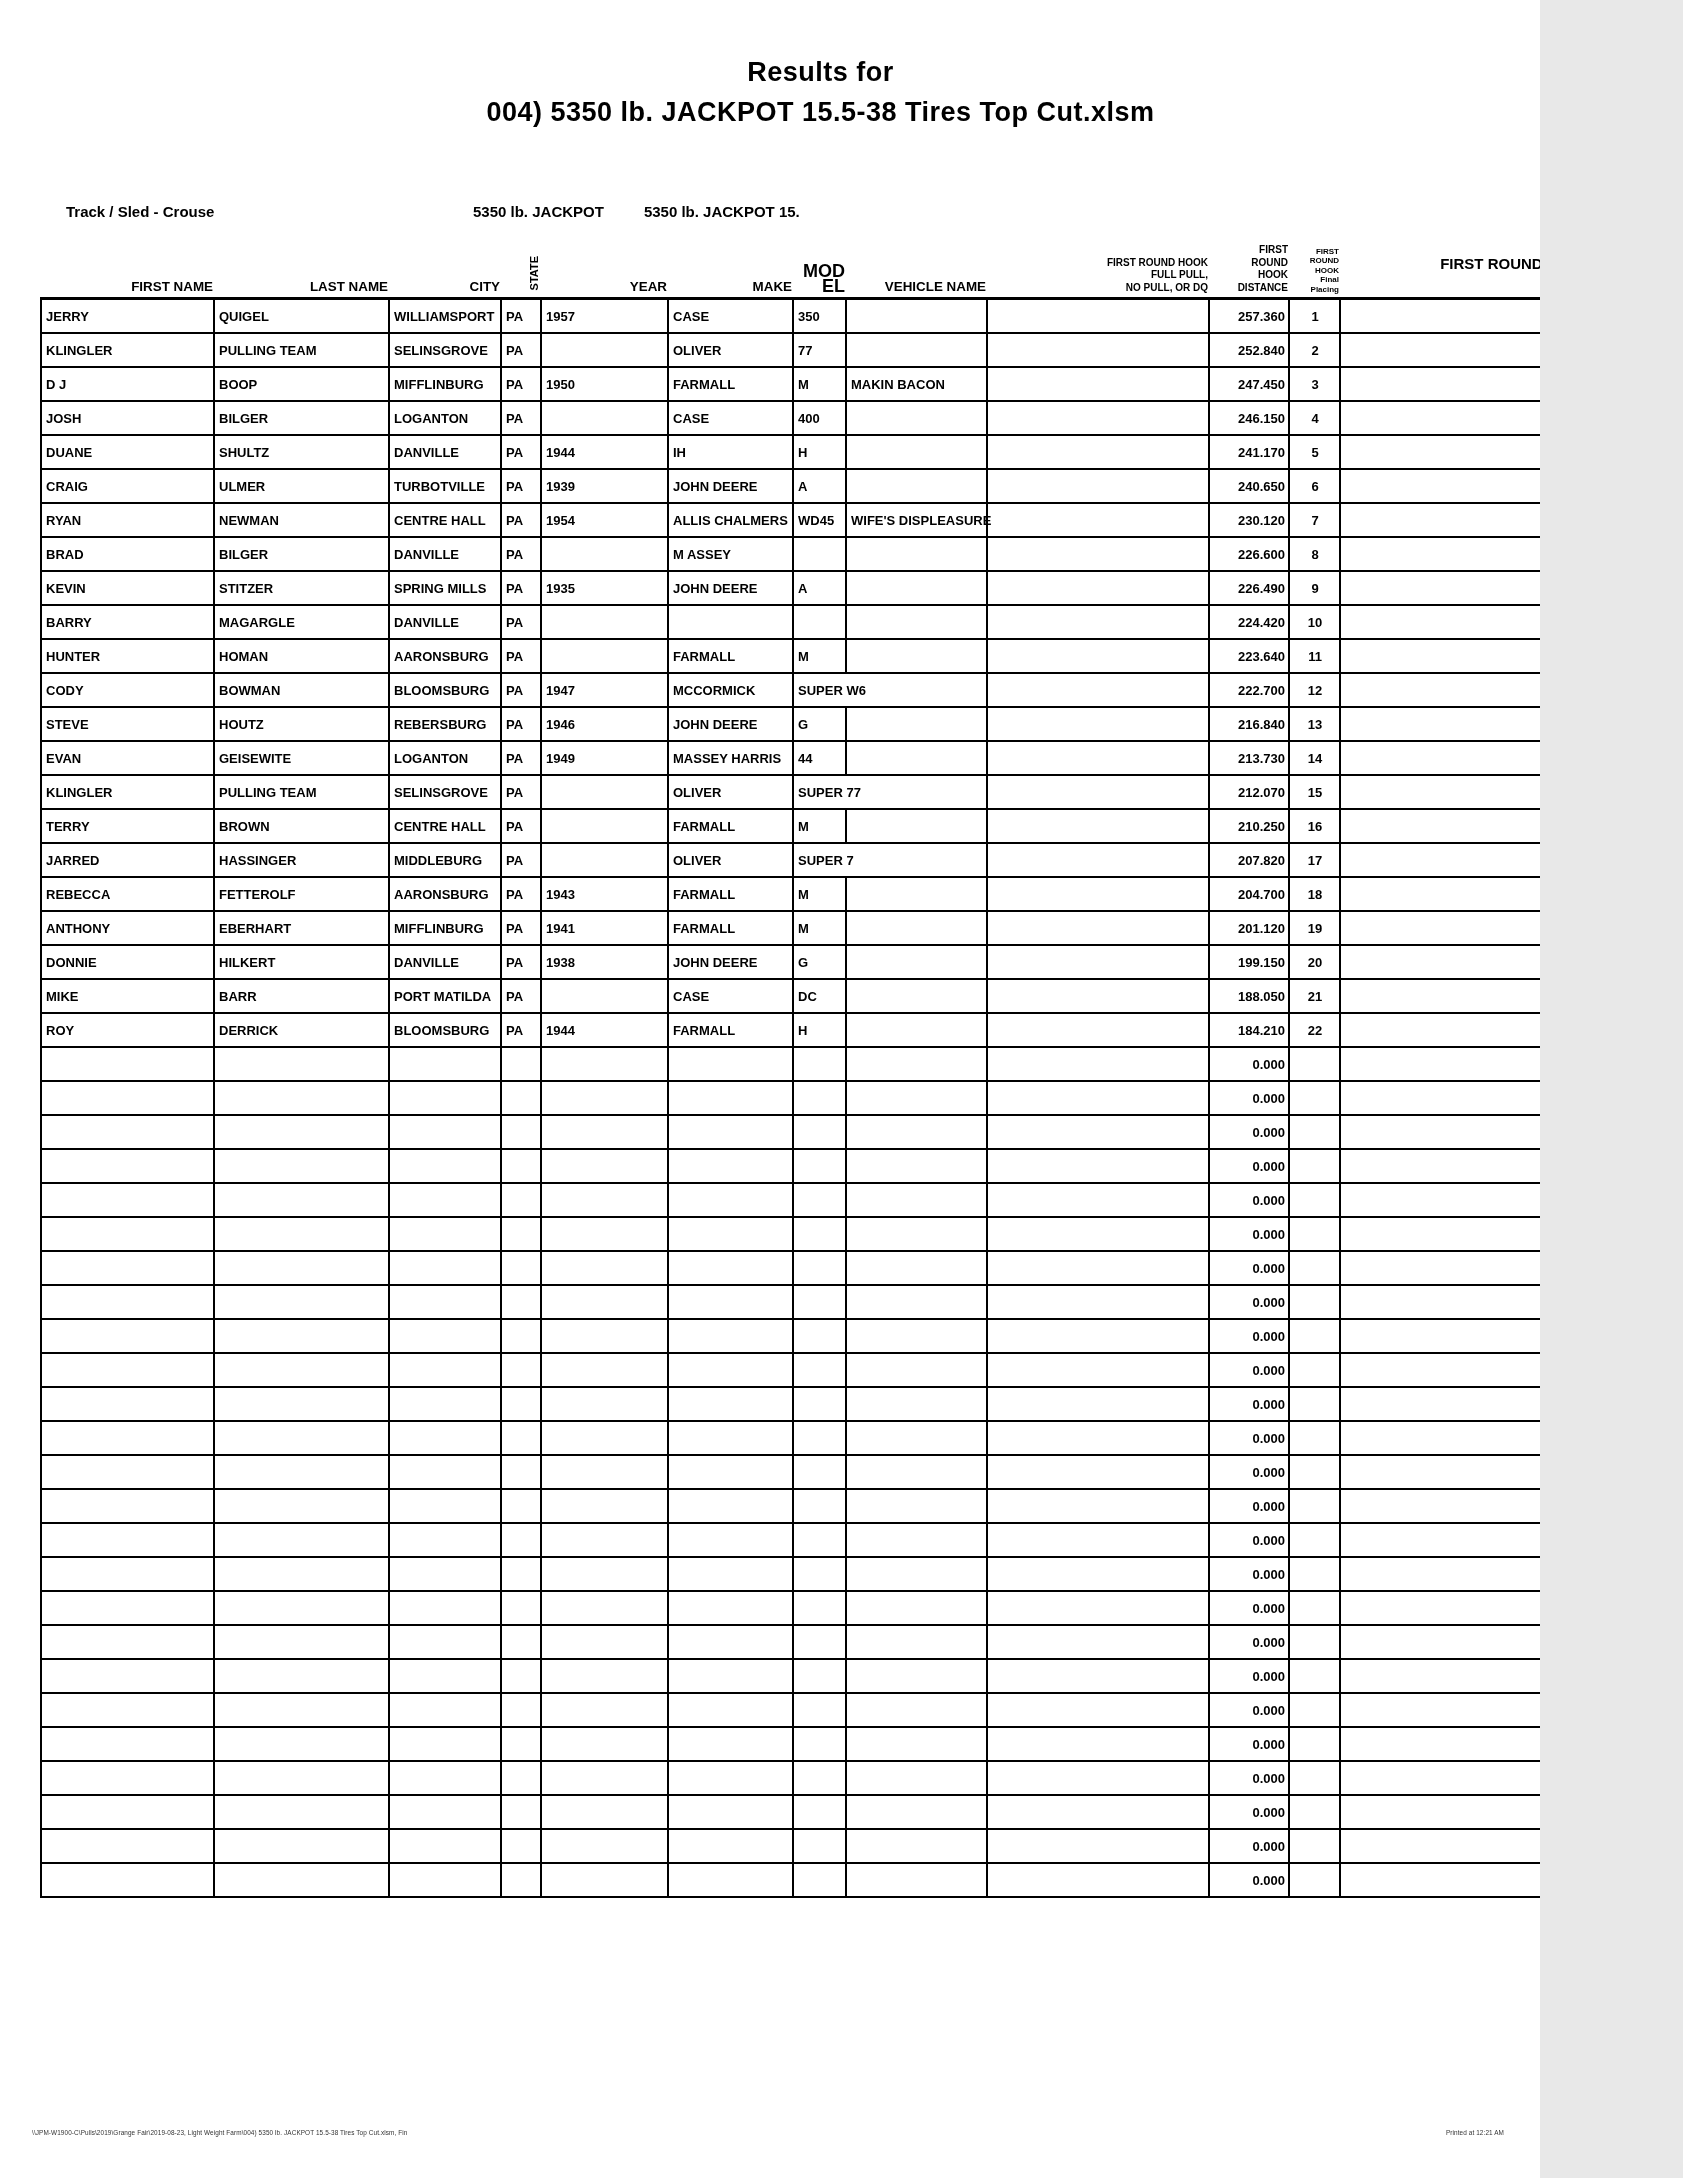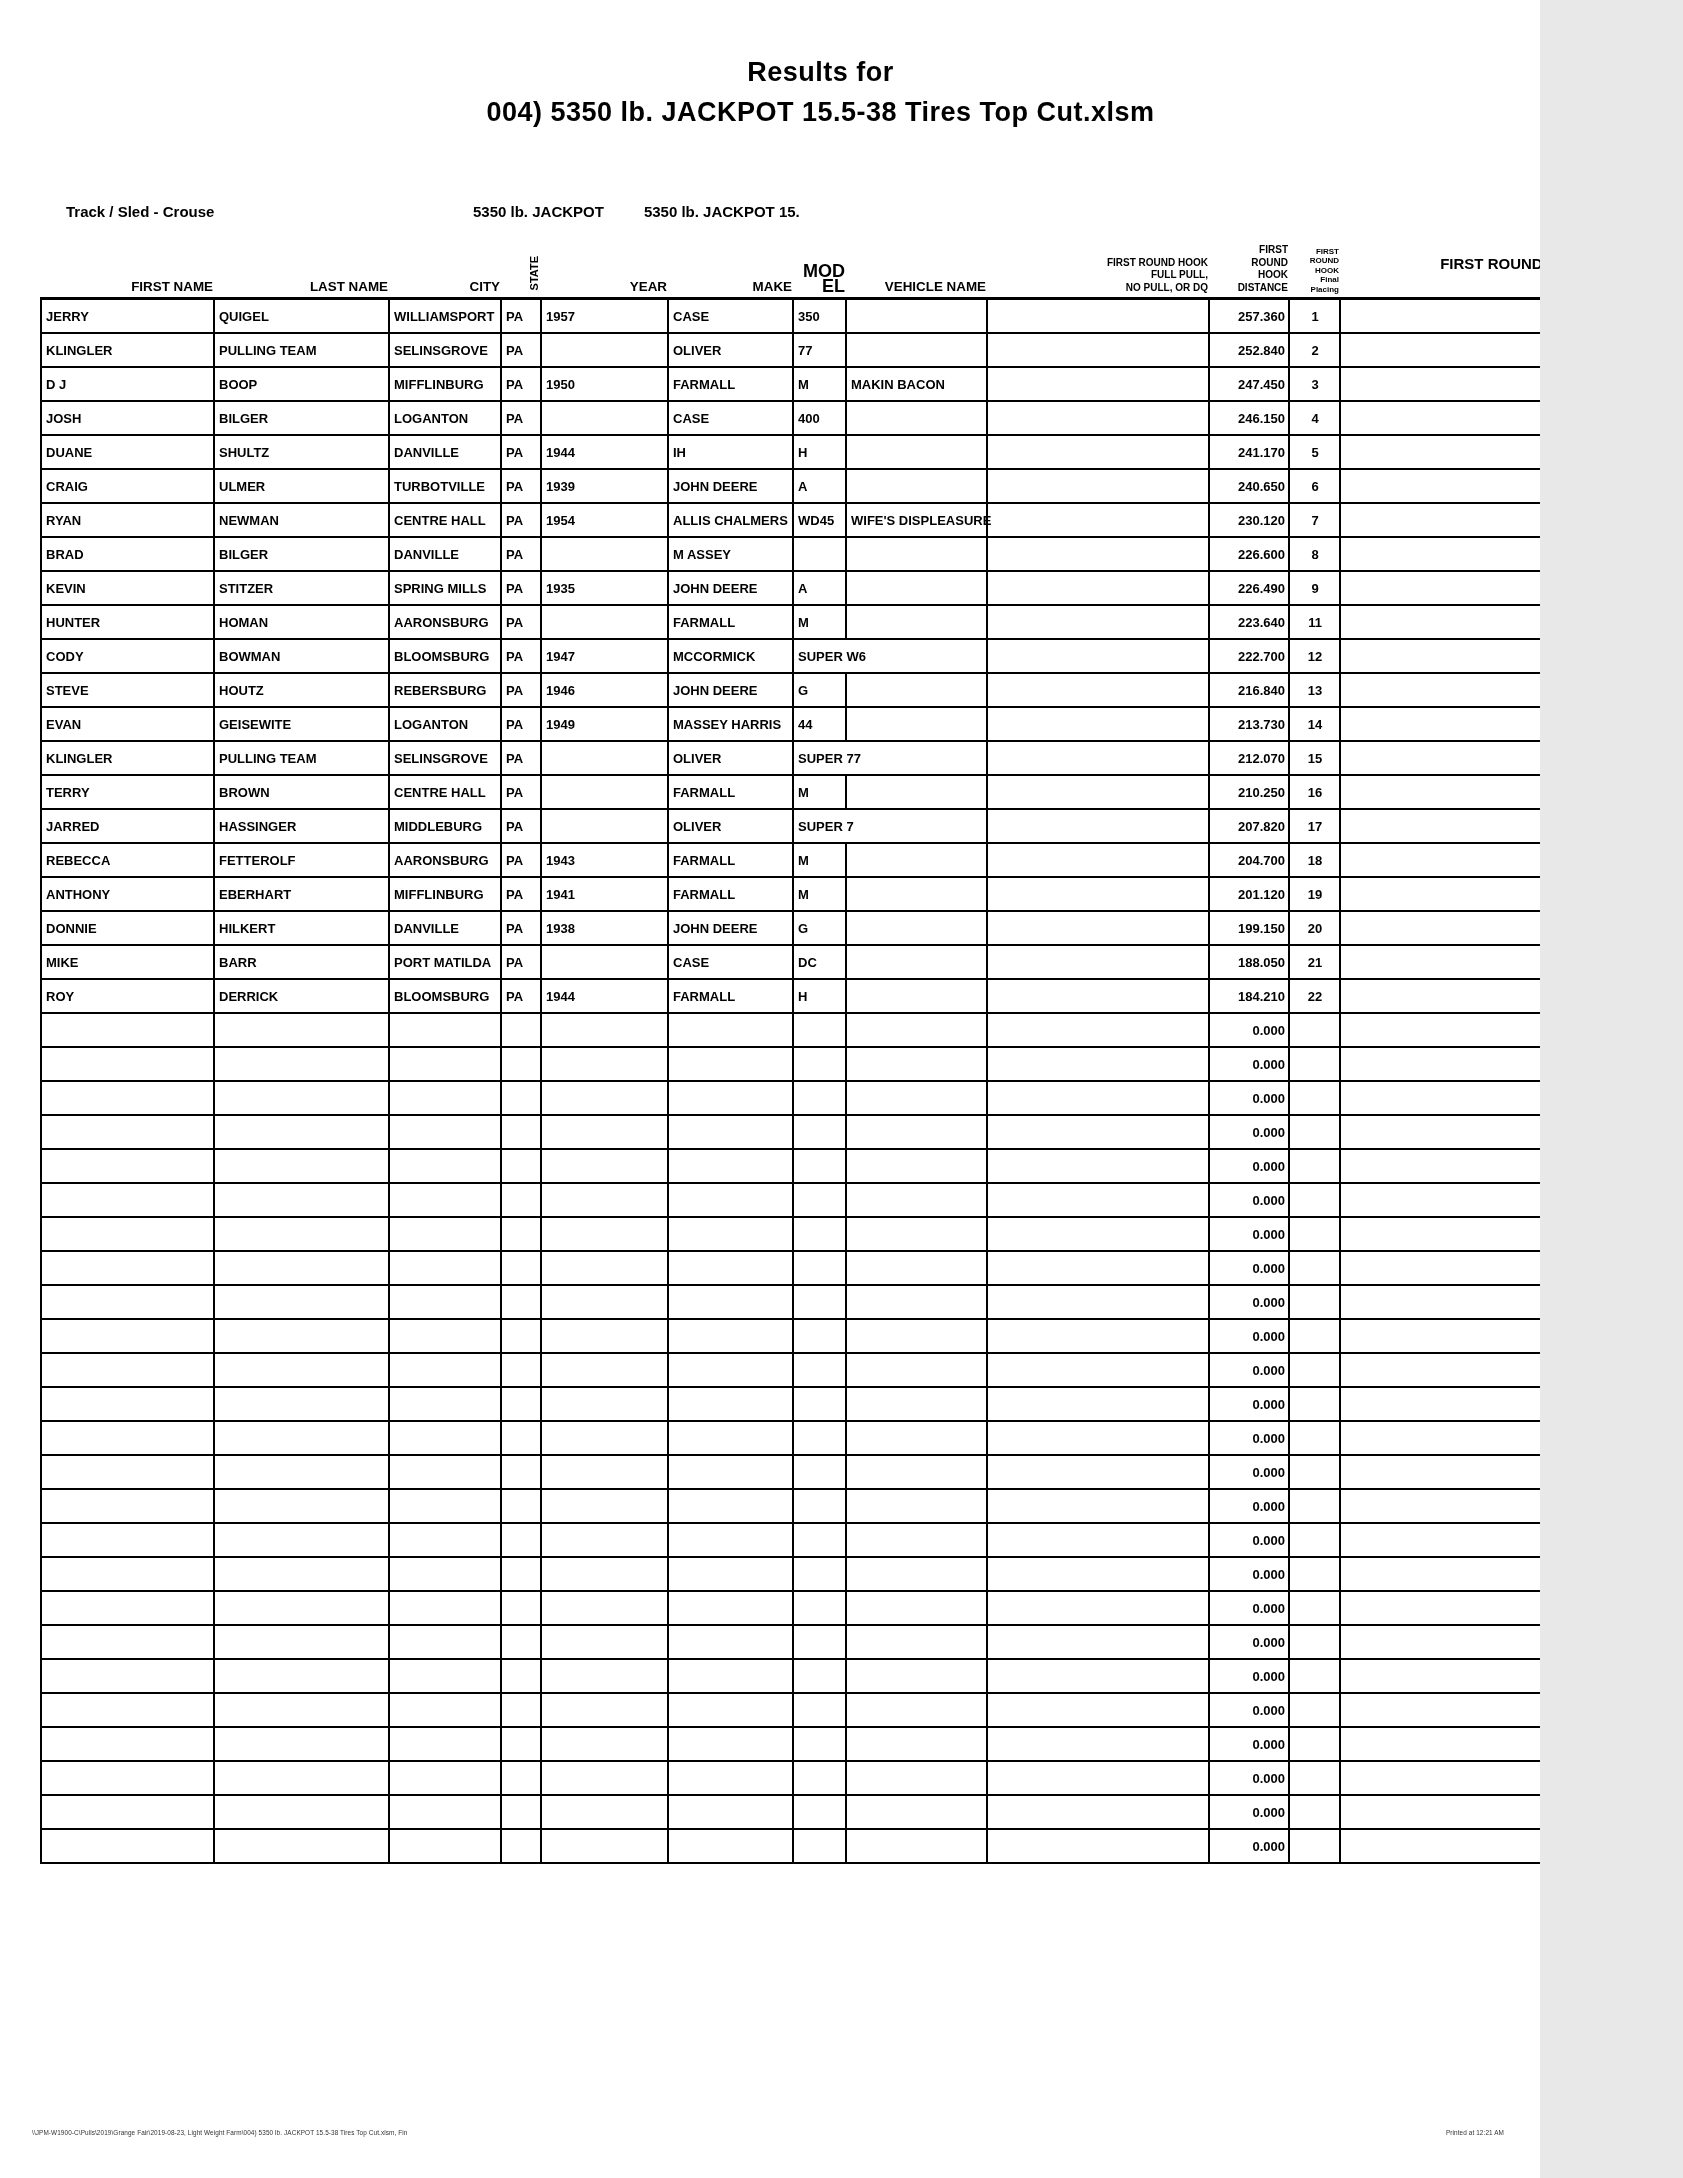--- a/index.html
+++ b/index.html
@@ -246,20 +246,34 @@
           <td class="col-year">1935</td>
           <td class="col-make">JOHN DEERE</td>
           <td class="col-model">A</td>
           <td class="col-vehicle_name"></td>
           <td class="col-hook_result"></td>
           <td class="col-distance">226.490</td>
           <td class="col-placing">9</td>
           <td class="col-ties"></td>
         </tr>
         <tr>
+          <td class="col-first_name">BARRY</td>
+          <td class="col-last_name">MAGARGLE</td>
+          <td class="col-city">DANVILLE</td>
+          <td class="col-state">PA</td>
+          <td class="col-year"></td>
+          <td class="col-make"></td>
+          <td class="col-model"></td>
+          <td class="col-vehicle_name"></td>
+          <td class="col-hook_result"></td>
+          <td class="col-distance">224.420</td>
+          <td class="col-placing">10</td>
+          <td class="col-ties"></td>
+        </tr>
+        <tr>
           <td class="col-first_name">HUNTER</td>
           <td class="col-last_name">HOMAN</td>
           <td class="col-city">AARONSBURG</td>
           <td class="col-state">PA</td>
           <td class="col-year"></td>
           <td class="col-make">FARMALL</td>
           <td class="col-model">M</td>
           <td class="col-vehicle_name"></td>
           <td class="col-hook_result"></td>
           <td class="col-distance">223.640</td>

